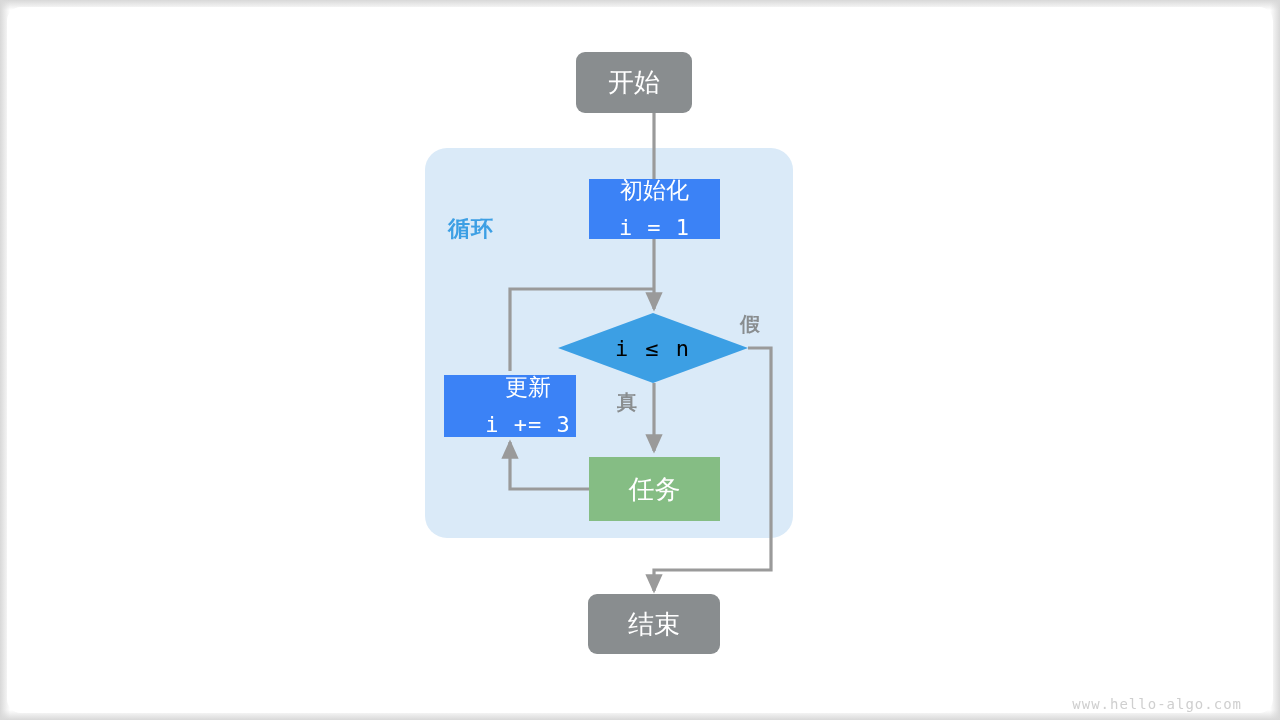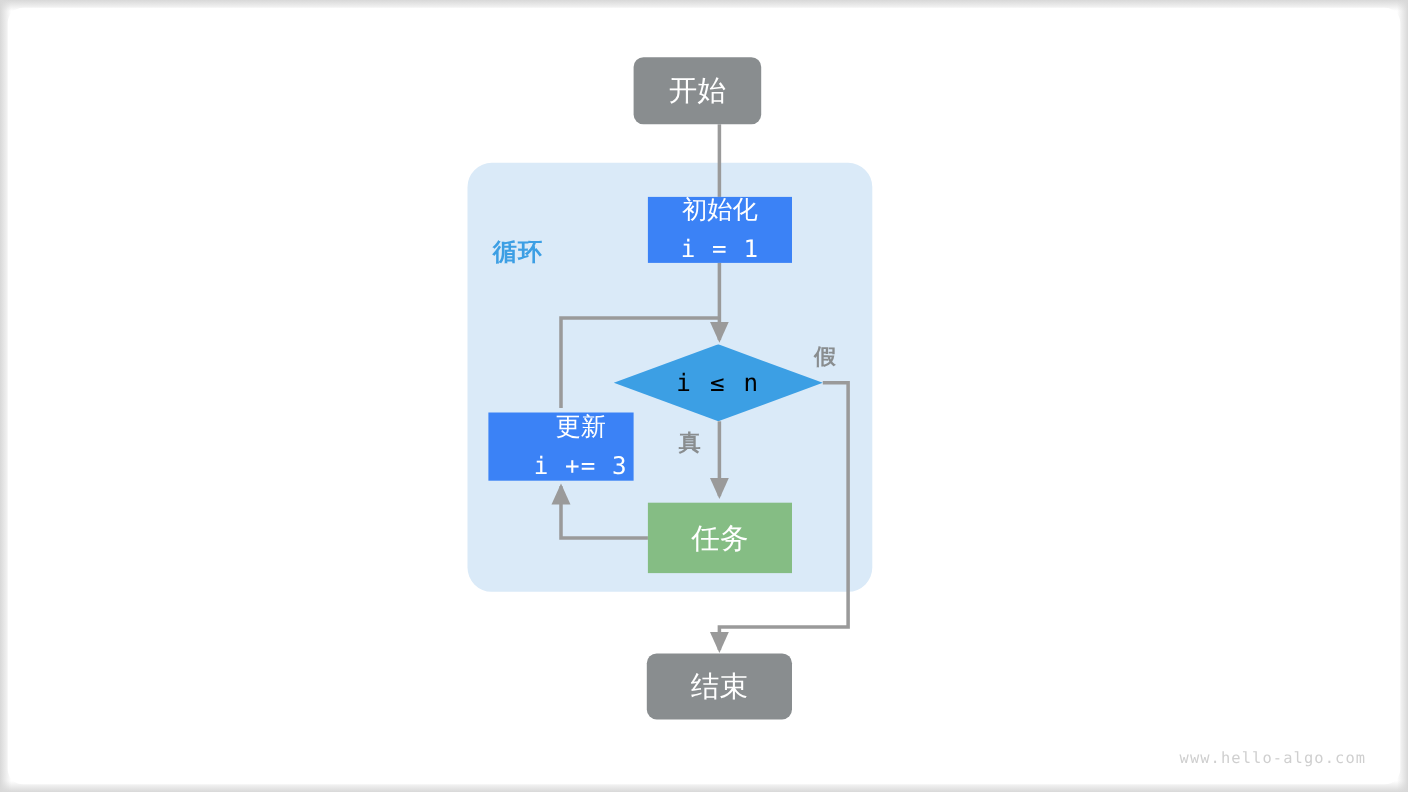--- a/index.html
+++ b/index.html
@@ -142,21 +142,21 @@
     font-size: 20px;
     font-weight: bold;
   }
   #label-true  { left: 617px; top: 389px; }
   #label-false { left: 740px; top: 311px; }
 
   
   #watermark {
     position: absolute;
     right: 38px;
-    bottom: 22px;
+    bottom: 8px;
     color: #cfcfcf;
     font-family: "DejaVu Sans Mono", "Liberation Mono", monospace;
     font-size: 14px;
     letter-spacing: 1px;
   }
 </style>
 </head>
 <body>
 
 <div id="page-frame">

